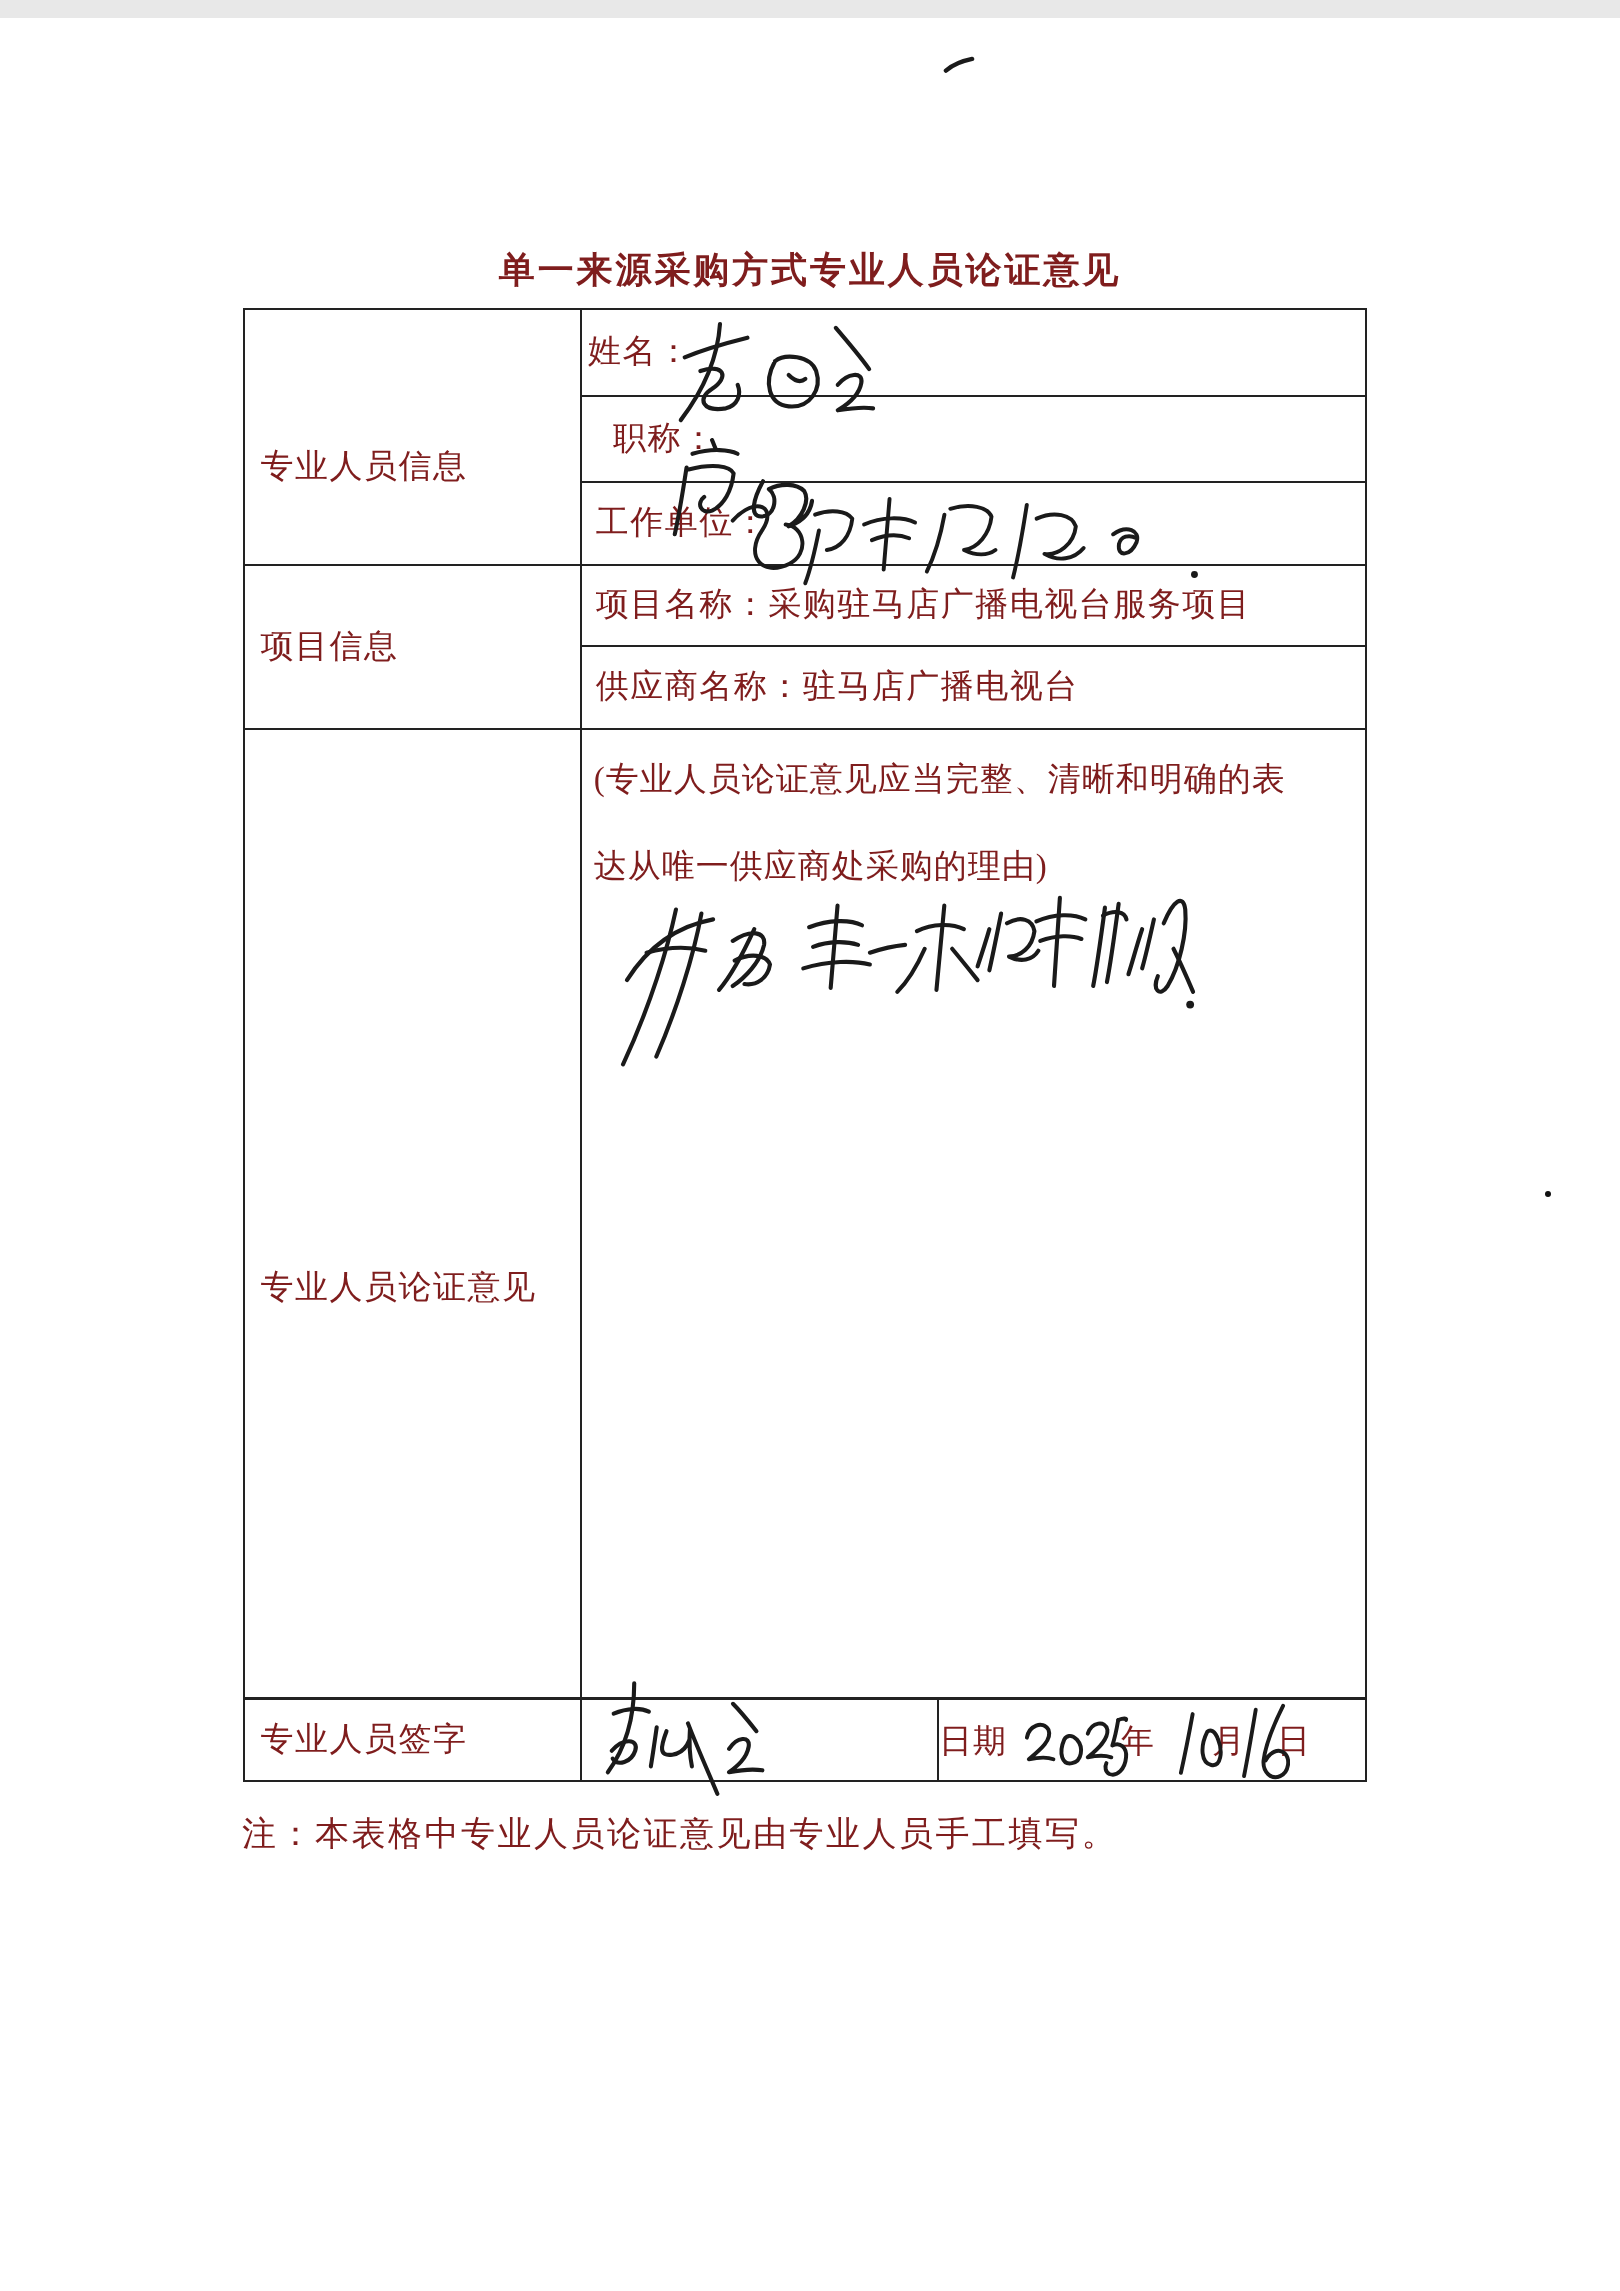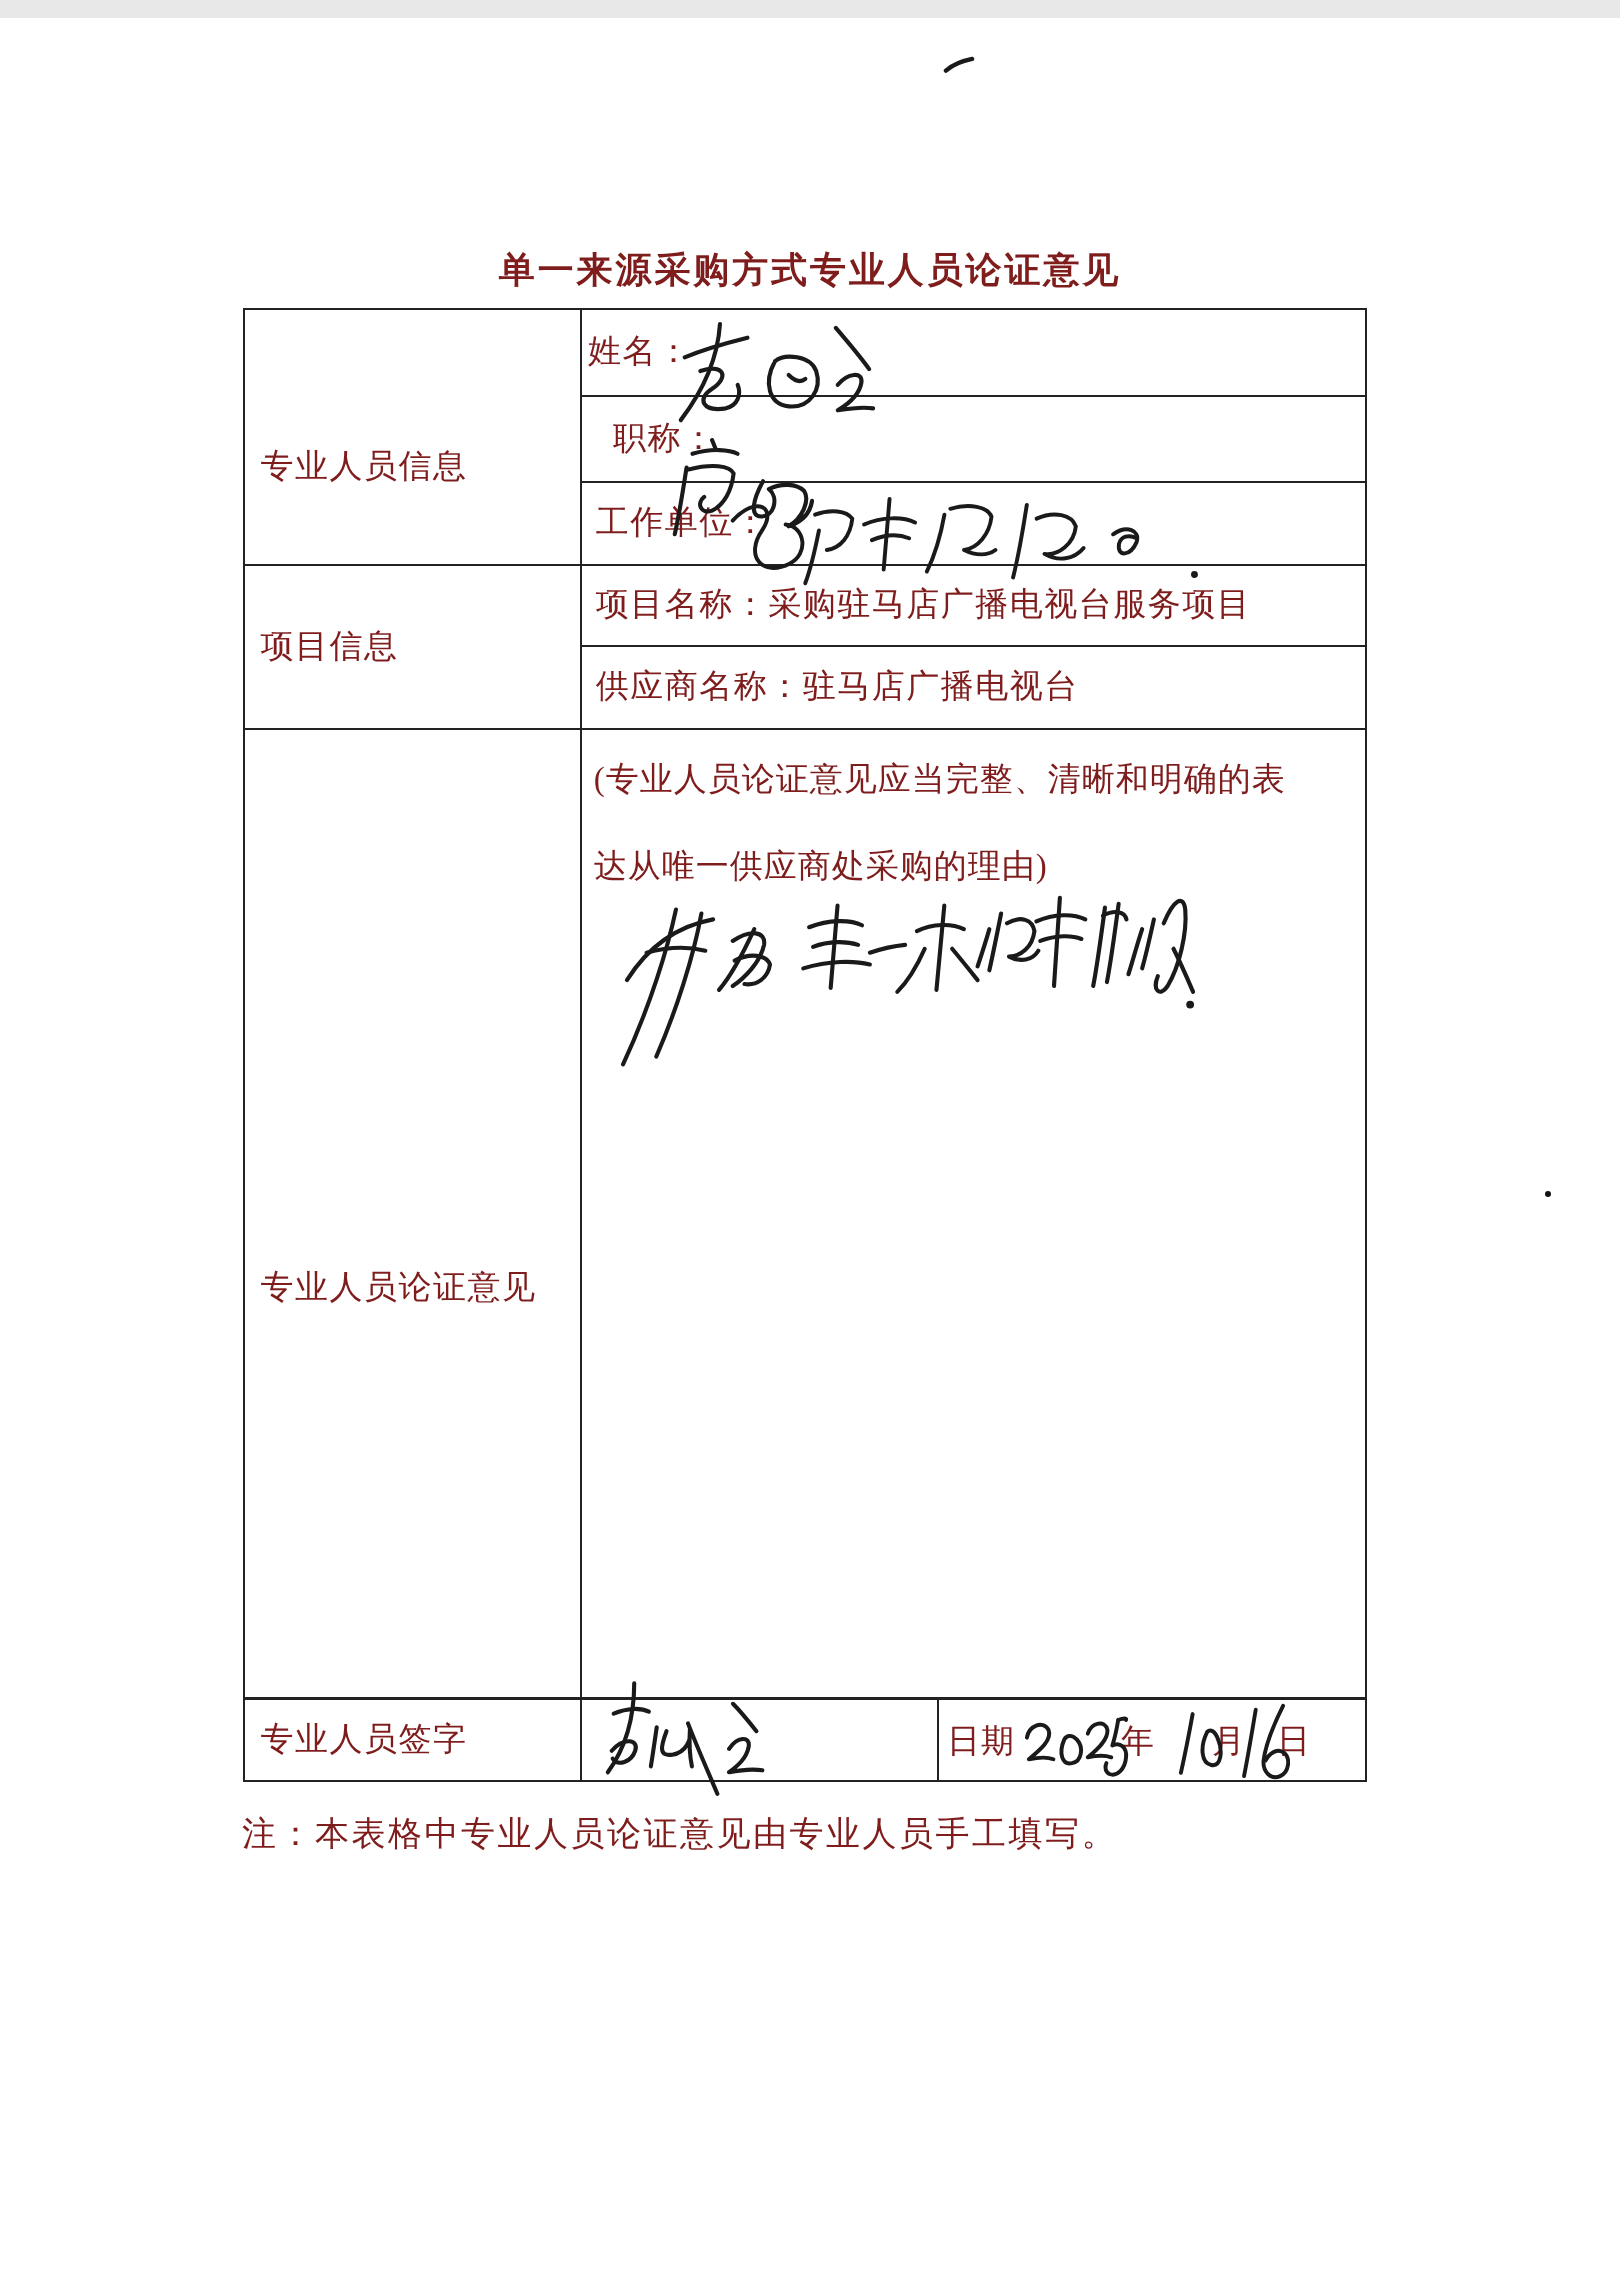--- a/index.html
+++ b/index.html
@@ -79,21 +79,21 @@
     <div class="cell pad16" style="left:337px;top:173px;width:787px;height:82px;">工作单位：</div>
     <div class="cell pad16" style="left:337px;top:337px;width:787px;height:83px;">供应商名称：驻马店广播电视台</div>
     <div class="cell pad16" style="left:337px;top:256px;width:787px;height:81px;">项目名称：采购驻马店广播电视台服务项目</div>
 
     <div class="cell" style="left:337px;top:420px;width:787px;height:968px;align-items:flex-start;">
       <div class="op-line" style="top:116px;">达从唯一供应商处采购的理由)</div>
       <div class="op-line" style="top:29px;">(专业人员论证意见应当完整、清晰和明确的表</div>
     </div>
 
     <div class="cell datecell" style="left:694px;top:1389px;width:430px;height:85px;">
-      <span style="left:10px;top:21.6px;">日期</span>
+      <span style="left:2px;top:21.6px;">日期</span>
       <span style="left:184px;top:21.6px;">年</span>
       <span style="left:275px;top:21.6px;">月</span>
       <span style="left:340px;top:21.6px;">日</span>
     </div>
   </div>
 
   <div class="hand" style="left:667px;top:302px;" title="李国义（手写）">
     <svg width="211" height="108" viewBox="0 0 215 110" stroke="#1a1a1a" stroke-width="4.2" fill="none" stroke-linecap="round" stroke-linejoin="round">
       <path d="M18,38 C42,28 66,22 82,18"></path>
       <path d="M54,4 C52,34 40,68 14,102"></path>

